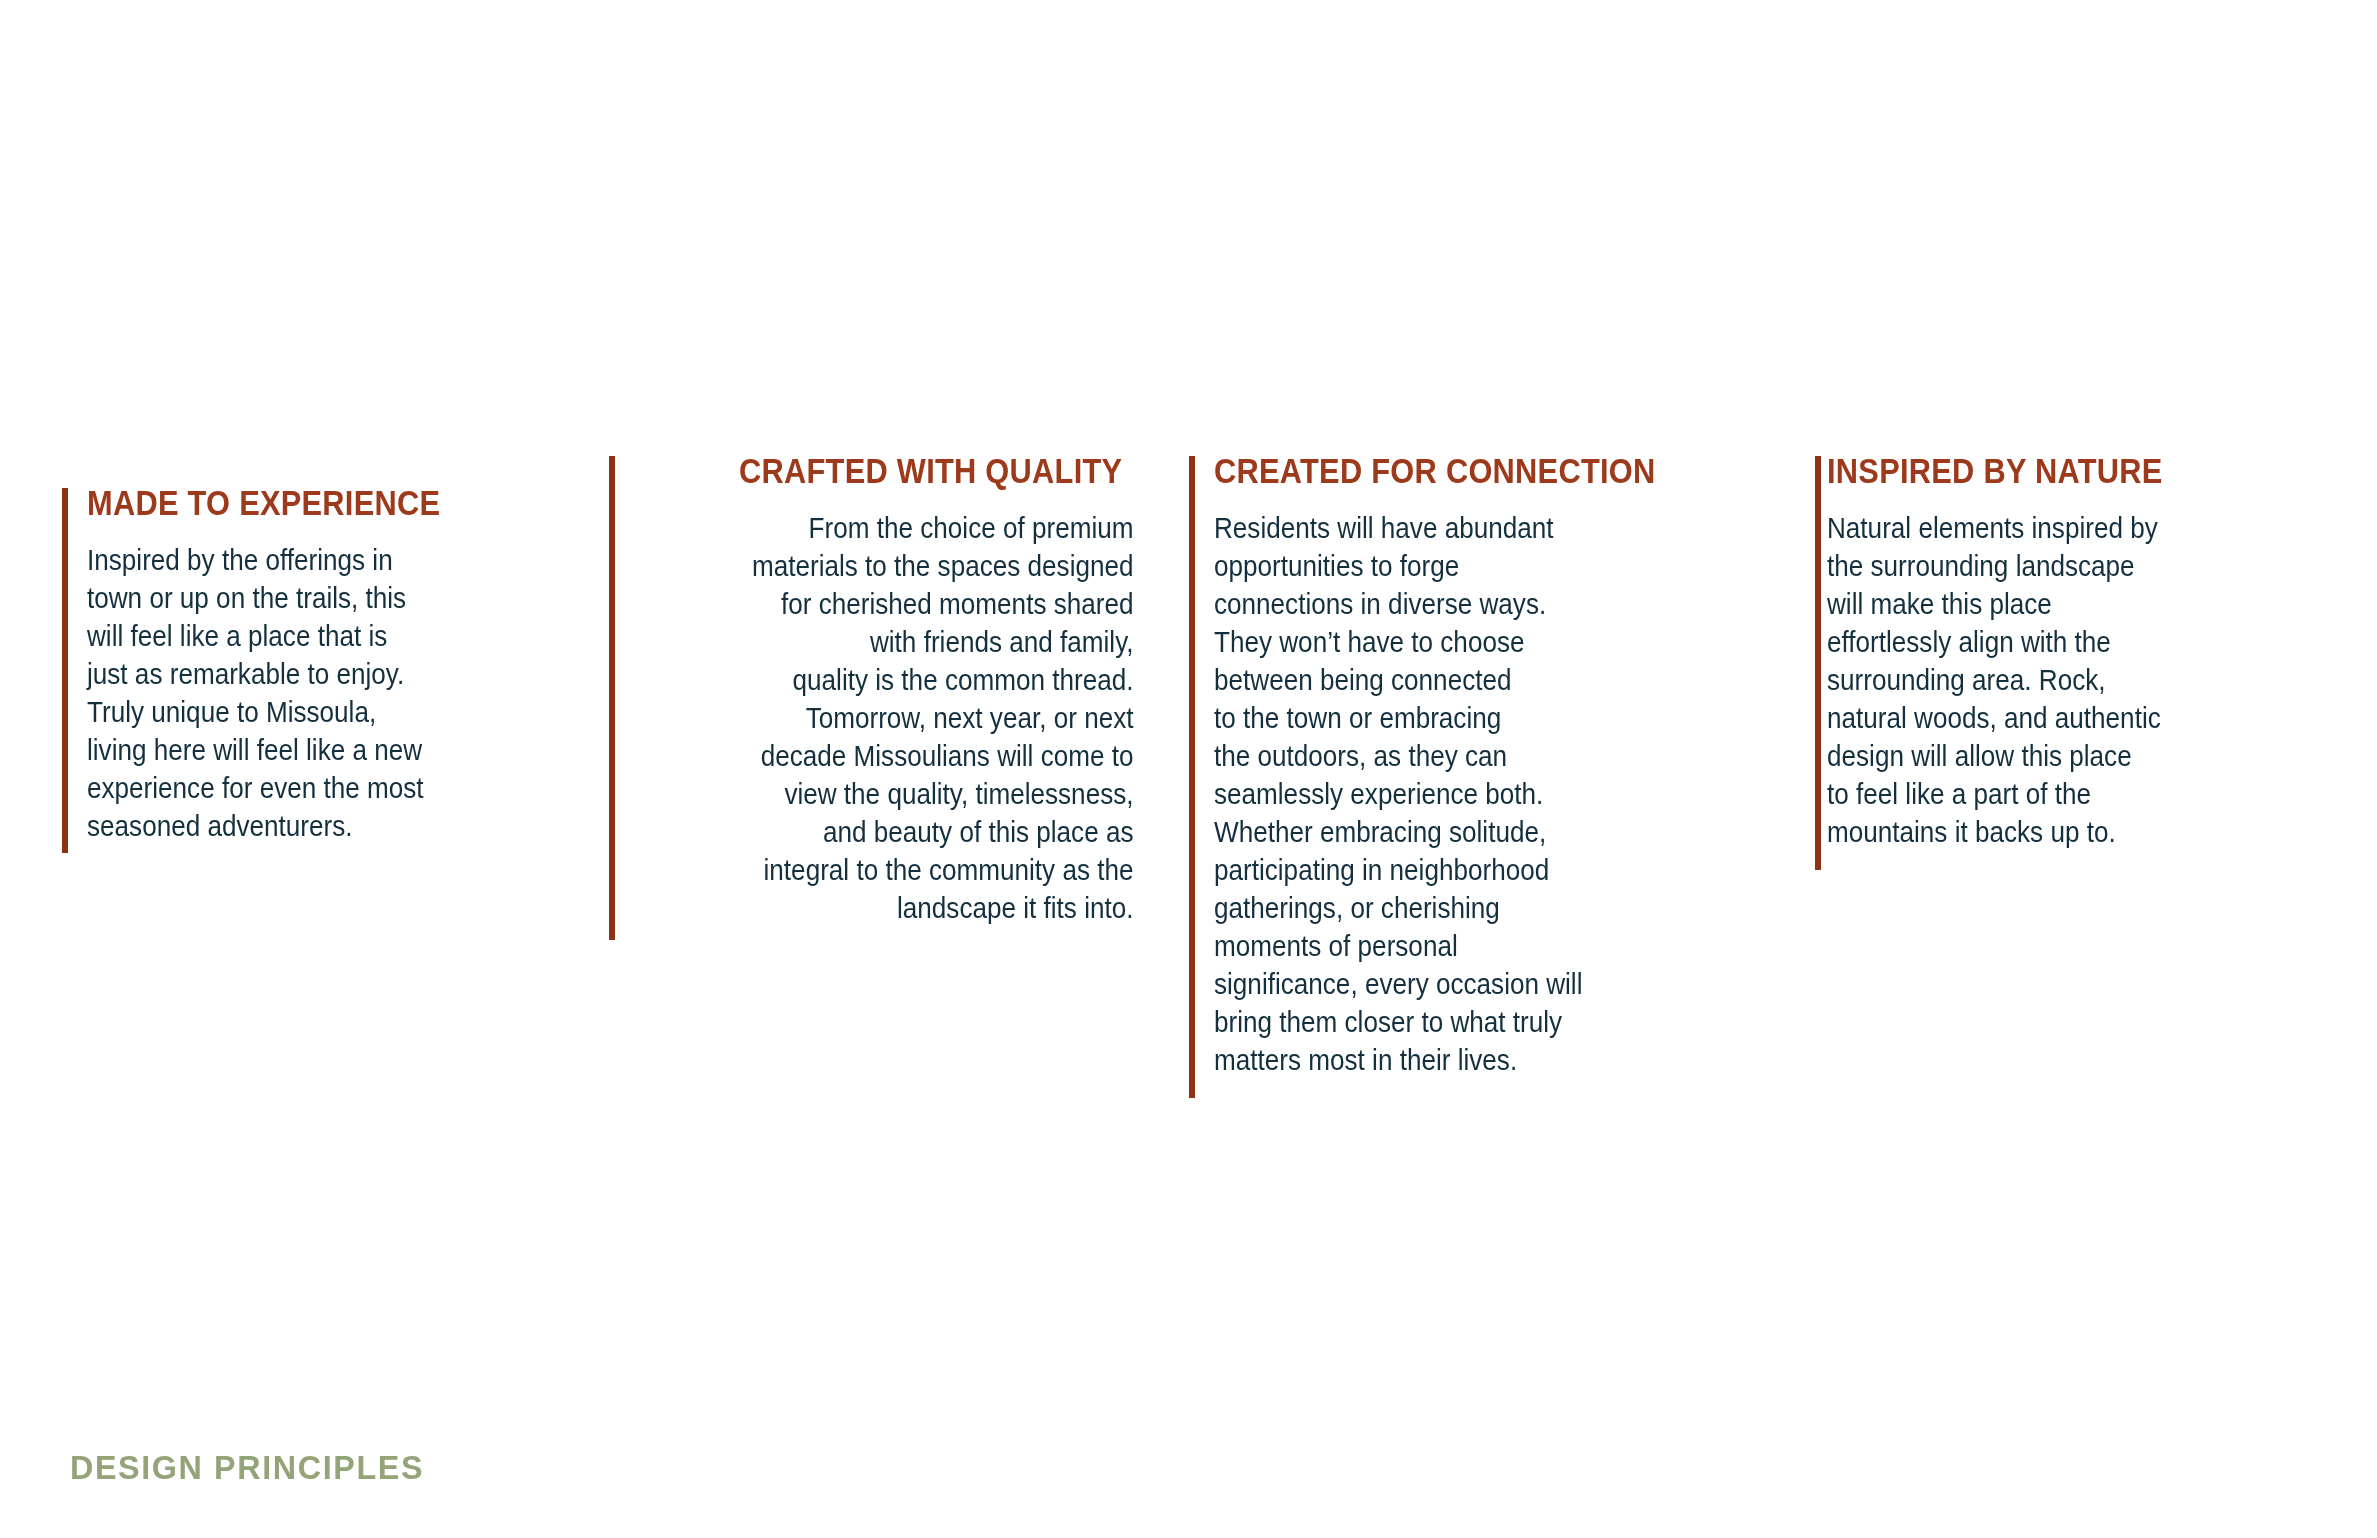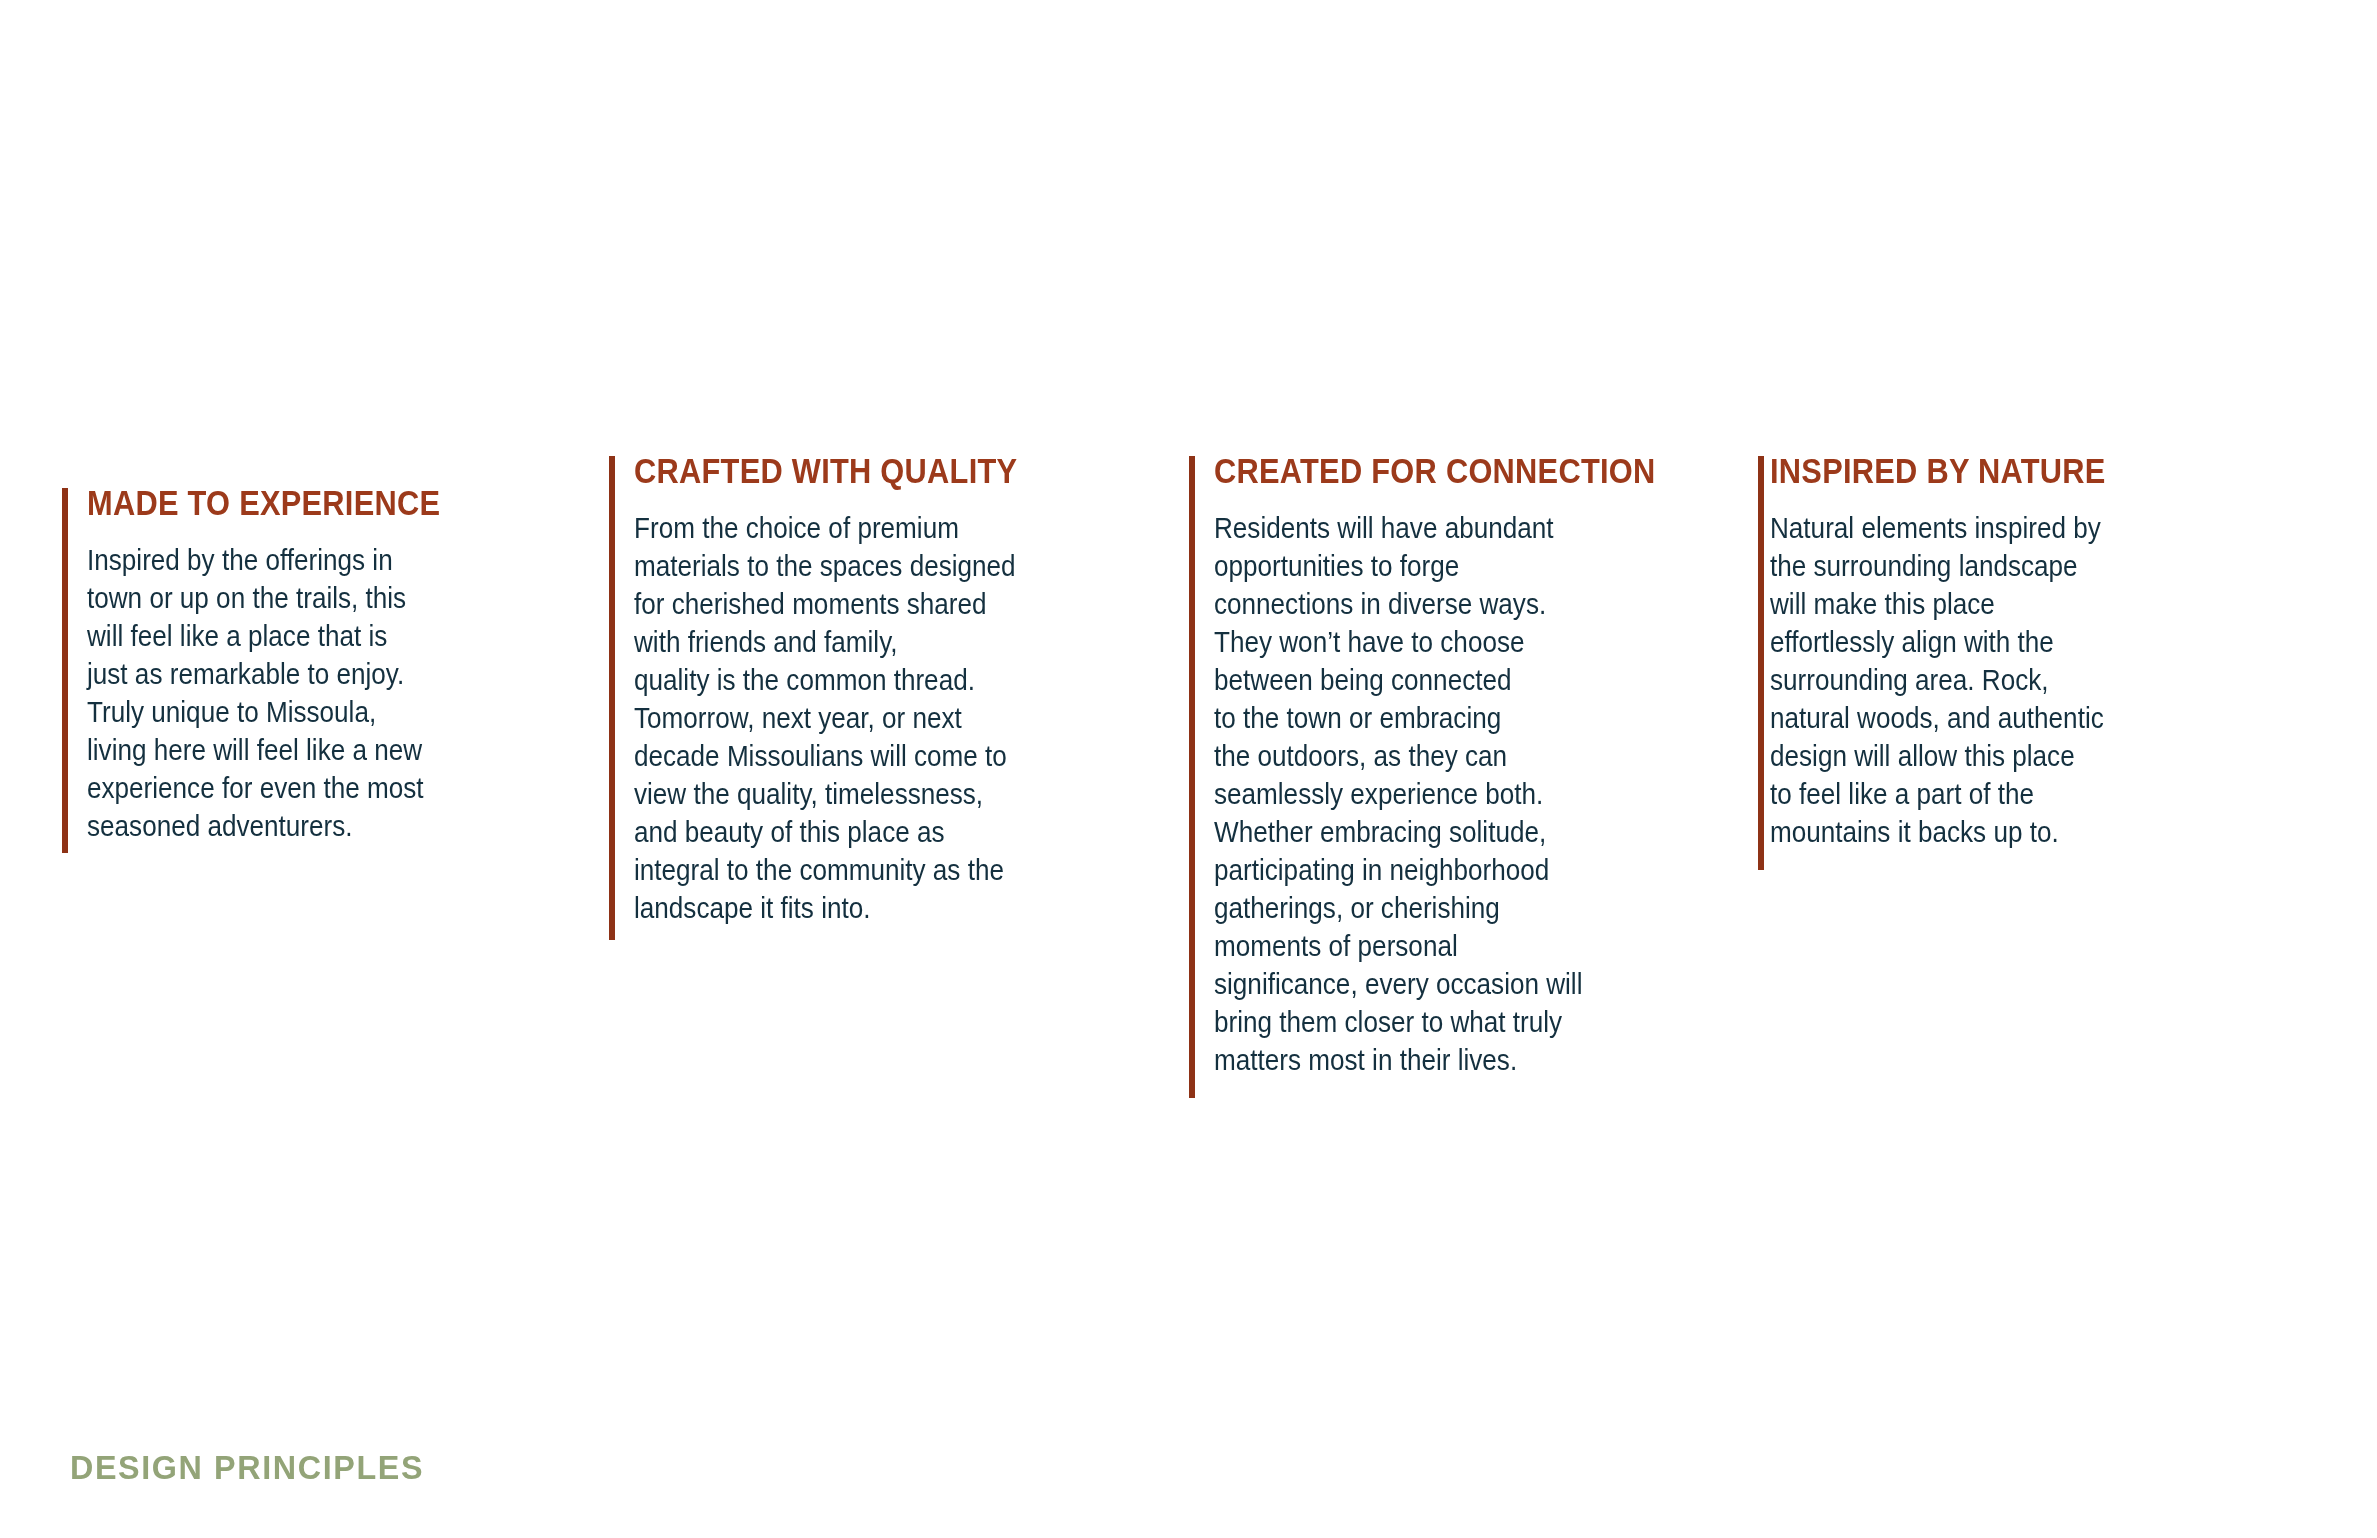--- a/index.html
+++ b/index.html
@@ -27,22 +27,22 @@
     gap: 0;
   }
 
   .principle {
     position: relative;
     box-sizing: border-box;
     padding-left: 25px;
     flex: 0 0 auto;
   }
   .principle.col-0 { width: 547px; margin-top: 32px; }
-  .principle.col-1 { width: 580px; }
-  .principle.col-2 { width: 569px; }
+  .principle.col-1 { width: 580px; text-align: right; }
+  .principle.col-2 { width: 626px; }
   .principle.col-3 { width: 495px; padding-left: 12px; }
 
   .accent-bar {
     position: absolute;
     left: 0;
     top: 2.8px;
     width: 6.3px;
     background: #8E3216;
   }
   .principle.col-0 .accent-bar { height: 365px; }

